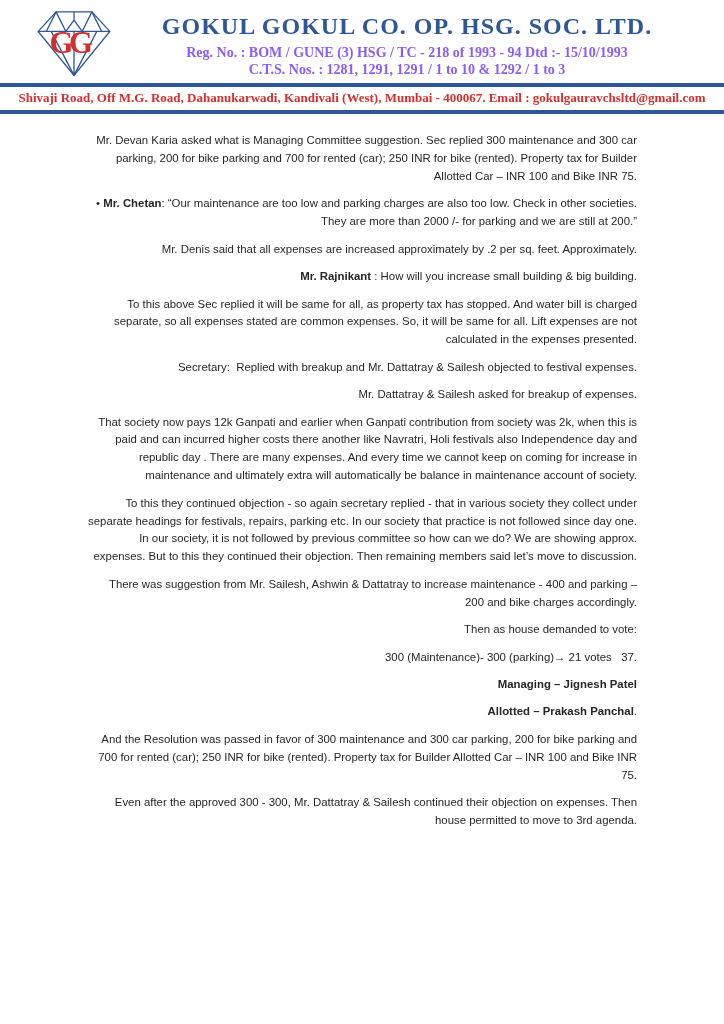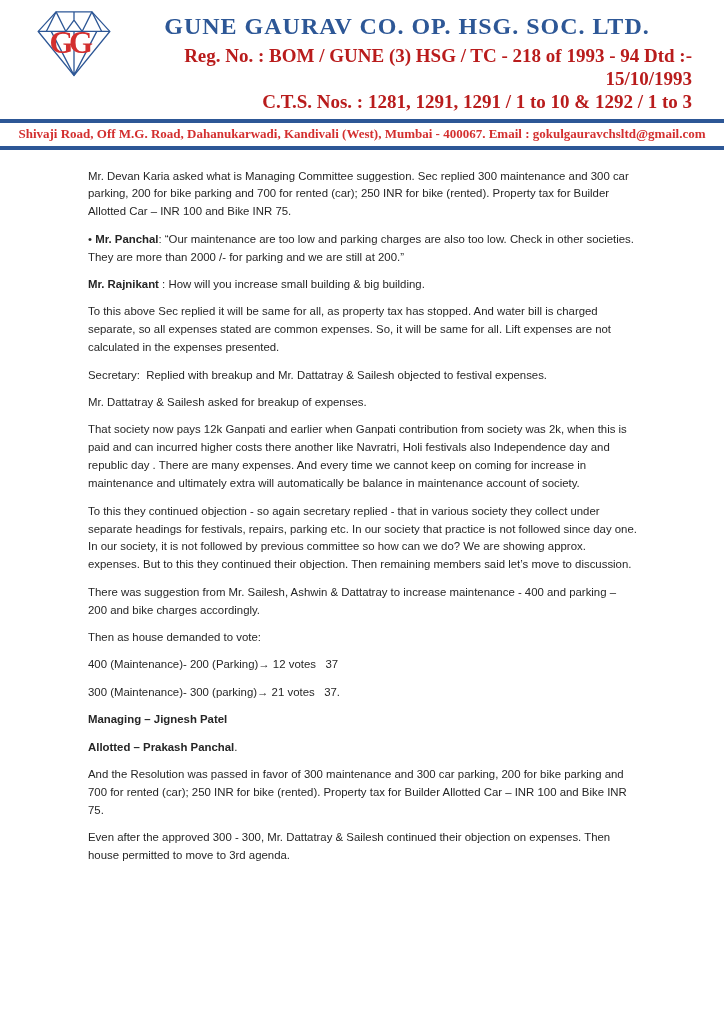--- a/index.html
+++ b/index.html
@@ -31,25 +31,24 @@
   .org-name {
     font-size: 24px;
     font-weight: bold;
     color: #2d5796;
     letter-spacing: 1px;
     line-height: 1.25;
     margin-top: 4px;
     white-space: nowrap;
   }
   .reg-line, .cts-line {
-    font-size: 19px;
+    font-size: 14px;
     font-weight: bold;
-    color: #b91c1c;
+    color: #8b5cf6;
     line-height: 1.22;
-    text-align: right;
   }
   .reg-line { margin-top: 3px; }
   .rule-top {
     height: 2px;
     border-top: 3px solid #2d5796;
     border-bottom: 1.5px solid #2d5796;
     margin-top: 5px;
   }
   .rule-bottom {
     height: 2px;
@@ -64,21 +63,21 @@
     color: #d32f2f;
     padding: 3px 4px 4px 4px;
     white-space: nowrap;
   }
   
   .doc-body {
     margin: 18px 87px 0 88px;
     font-size: 11.4px;
     line-height: 1.57;
     color: #262626;
-    text-align: left;
+    text-align: right;
   }
   .para {
     margin: 0 0 9.5px 0;
     white-space: pre-wrap;
   }
   .bold { font-weight: bold; }
 </style>
 </head>
 <body>
 
@@ -93,42 +92,42 @@
             <path d="M6 30 L94 30"></path>
             <path d="M28 6 L16 30 M28 6 L40 30 M72 6 L84 30 M72 6 L60 30"></path>
             <path d="M40 30 L50 16 L60 30 M50 16 L50 6"></path>
             <path d="M22 30 L50 84 M78 30 L50 84 M50 30 L50 84"></path>
           </g>
           <text x="20" y="56" font-family="Liberation Serif, serif" font-size="38" font-weight="bold" fill="#d32f2f">G</text>
           <text x="44" y="56" font-family="Liberation Serif, serif" font-size="38" font-weight="bold" fill="#d32f2f">G</text>
         </svg>
       </div>
       <div class="lh-text">
-        <div class="org-name">GUNE GAURAV CO. OP. HSG. SOC. LTD.</div>
+        <div class="org-name">GOKUL GOKUL CO. OP. HSG. SOC. LTD.</div>
         <div class="reg-line">Reg. No. : BOM / GUNE (3) HSG / TC - 218 of 1993 - 94 Dtd :- 15/10/1993</div>
         <div class="cts-line">C.T.S. Nos. : 1281, 1291, 1291 / 1 to 10 &amp; 1292 / 1 to 3</div>
       </div>
     </div>
     <div class="rule-top"></div>
     <div class="address-line">Shivaji Road, Off M.G. Road, Dahanukarwadi, Kandivali (West), Mumbai - 400067. Email : gokulgauravchsltd@gmail.com</div>
     <div class="rule-bottom"></div>
   </header>
 
   <main class="doc-body">
       <p class="para"><span>Mr. Devan Karia asked what is Managing Committee suggestion. Sec replied 300 maintenance and 300 car parking, 200 for bike parking and 700 for rented (car); 250 INR for bike (rented). Property tax for Builder Allotted Car – INR 100 and Bike INR 75.</span></p>
-      <p class="para"><span>• </span><span class="bold">Mr. Panchal</span><span>: “Our maintenance are too low and parking charges are also too low. Check in other societies. They are more than 2000 /- for parking and we are still at 200.”</span></p>
+      <p class="para"><span>• </span><span class="bold">Mr. Chetan</span><span>: “Our maintenance are too low and parking charges are also too low. Check in other societies. They are more than 2000 /- for parking and we are still at 200.”</span></p>
+      <p class="para"><span>Mr. Denis said that all expenses are increased approximately by .2 per sq. feet. Approximately.</span></p>
       <p class="para"><span class="bold">Mr. Rajnikant</span><span> : How will you increase small building &amp; big building.</span></p>
       <p class="para"><span>To this above Sec replied it will be same for all, as property tax has stopped. And water bill is charged separate, so all expenses stated are common expenses. So, it will be same for all. Lift expenses are not calculated in the expenses presented.</span></p>
       <p class="para"><span>Secretary:  Replied with breakup and Mr. Dattatray &amp; Sailesh objected to festival expenses.</span></p>
       <p class="para"><span>Mr. Dattatray &amp; Sailesh asked for breakup of expenses.</span></p>
       <p class="para"><span>That society now pays 12k Ganpati and earlier when Ganpati contribution from society was 2k, when this is paid and can incurred higher costs there another like Navratri, Holi festivals also Independence day and republic day . There are many expenses. And every time we cannot keep on coming for increase in maintenance and ultimately extra will automatically be balance in maintenance account of society.</span></p>
       <p class="para"><span>To this they continued objection - so again secretary replied - that in various society they collect under separate headings for festivals, repairs, parking etc. In our society that practice is not followed since day one. In our society, it is not followed by previous committee so how can we do? We are showing approx. expenses. But to this they continued their objection. Then remaining members said let’s move to discussion.</span></p>
       <p class="para"><span>There was suggestion from Mr. Sailesh, Ashwin &amp; Dattatray to increase maintenance - 400 and parking – 200 and bike charges accordingly.</span></p>
       <p class="para"><span>Then as house demanded to vote:</span></p>
-      <p class="para"><span>400 (Maintenance)- 200 (Parking)→ 12 votes   37</span></p>
       <p class="para"><span>300 (Maintenance)- 300 (parking)→ 21 votes   37.</span></p>
       <p class="para"><span class="bold">Managing – Jignesh Patel</span></p>
       <p class="para"><span class="bold">Allotted – Prakash Panchal</span><span>.</span></p>
       <p class="para"><span>And the Resolution was passed in favor of 300 maintenance and 300 car parking, 200 for bike parking and 700 for rented (car); 250 INR for bike (rented). Property tax for Builder Allotted Car – INR 100 and Bike INR 75.</span></p>
       <p class="para"><span>Even after the approved 300 - 300, Mr. Dattatray &amp; Sailesh continued their objection on expenses. Then house permitted to move to 3rd agenda.</span></p>
     </main>
 
 </div>
 
 </body></html>

